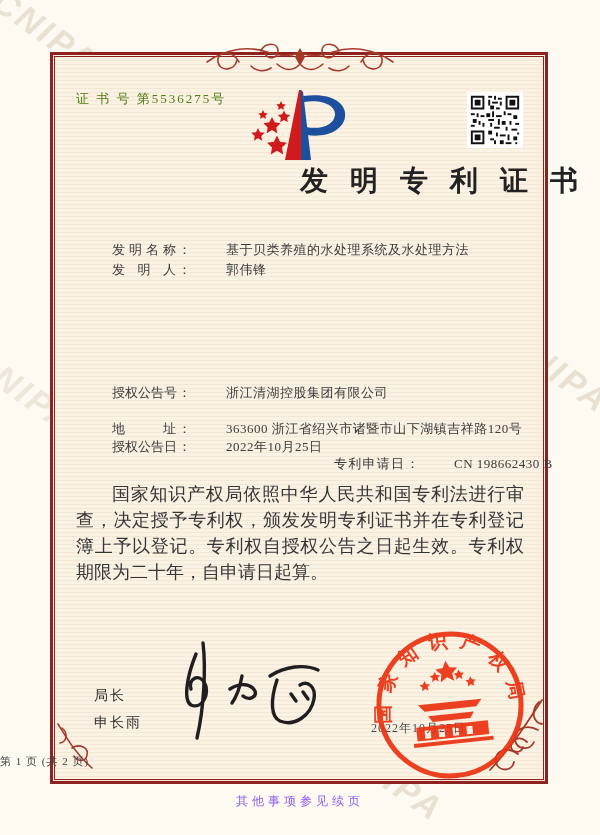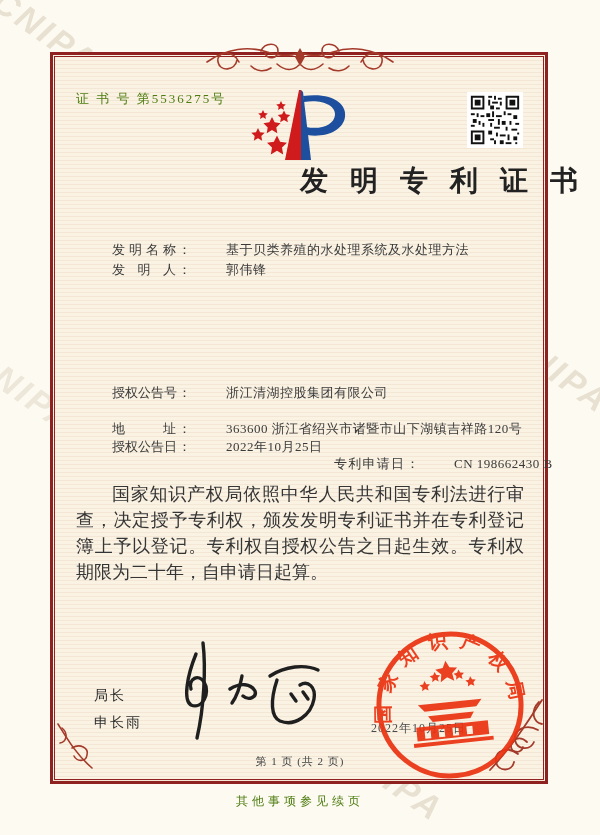--- a/index.html
+++ b/index.html
@@ -43,22 +43,22 @@
   .fvalue{letter-spacing:.5px;margin-left:31px;}
   
   .body-text{position:absolute; left:76px; top:481px; width:448px; font-size:18px; line-height:26px; text-align:justify; color:#353535; z-index:2;}
   .body-text p{margin:0 0 9px 0; text-indent:2em;}
   
   .officer{position:absolute; left:84px; top:682px; font-size:14px; color:#2e2e2e; z-index:2; line-height:27px; letter-spacing:2px;margin-left:10px;}
   .signature{position:absolute; left:158px; top:636px; z-index:2;}
   .seal{position:absolute; left:370px; top:628px; z-index:4; transform:rotate(-6deg);}
   .seal-date{position:absolute; left:371px; top:720px; font-size:12px; color:#4a4a4a; letter-spacing:1px; z-index:3;}
   
-  .page-no{position:absolute; left:0; top:754px; width:100%; text-align:center; font-size:11px; color:#444; z-index:2; letter-spacing:1px;}
-  .note{position:absolute; left:0; top:793px; width:100%; text-align:center; font-size:12px; color:#4d7c0f; letter-spacing:4px; z-index:2;}
+  .page-no{position:absolute; left:0; top:754px; width:100%; text-align:left; font-size:11px; color:#444; z-index:2; letter-spacing:1px;}
+  .note{position:absolute; left:0; top:793px; width:100%; text-align:center; font-size:12px; color:#8b5cf6; letter-spacing:4px; z-index:2;}
 </style>
 </head>
 <body>
 
 <div class="page">
 
   <span class="wm" style="left:-14px; top:12px;">CNIPA</span>
   <span class="wm" style="left:300px; top:100px; opacity:.20;">CNIPA</span>
   <span class="wm" style="left:352px; top:236px; opacity:.30;">CNIPA</span>
   <span class="wm" style="left:498px; top:352px;">CNIPA</span>

